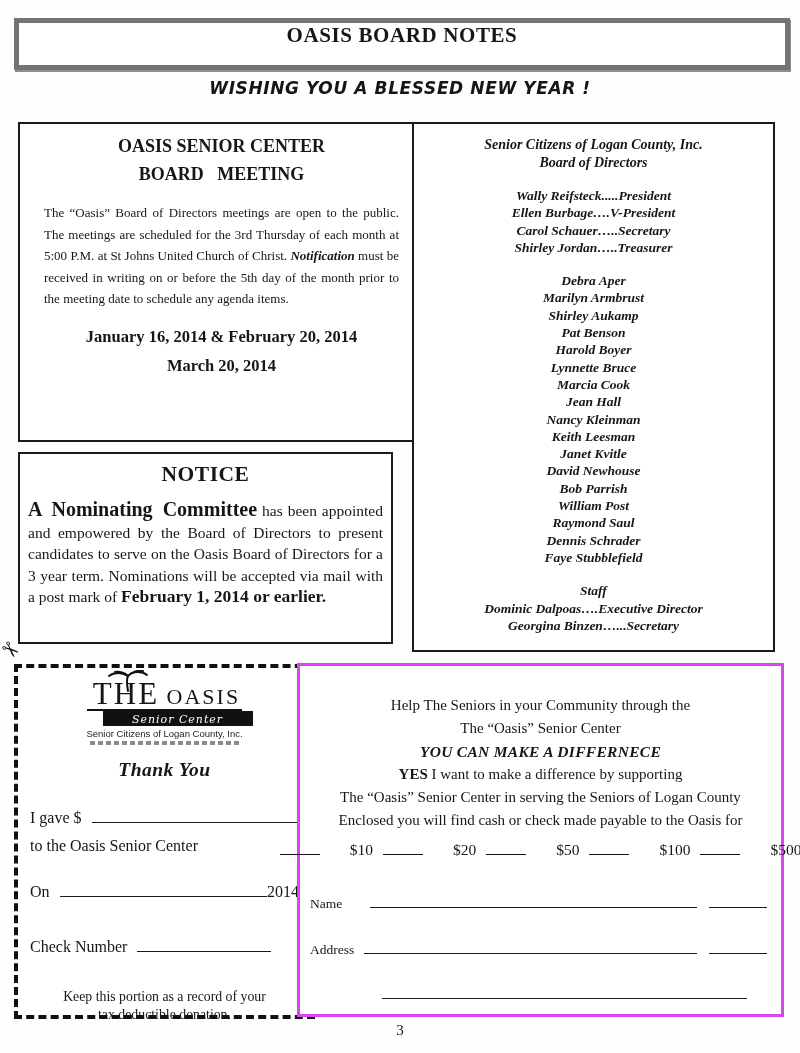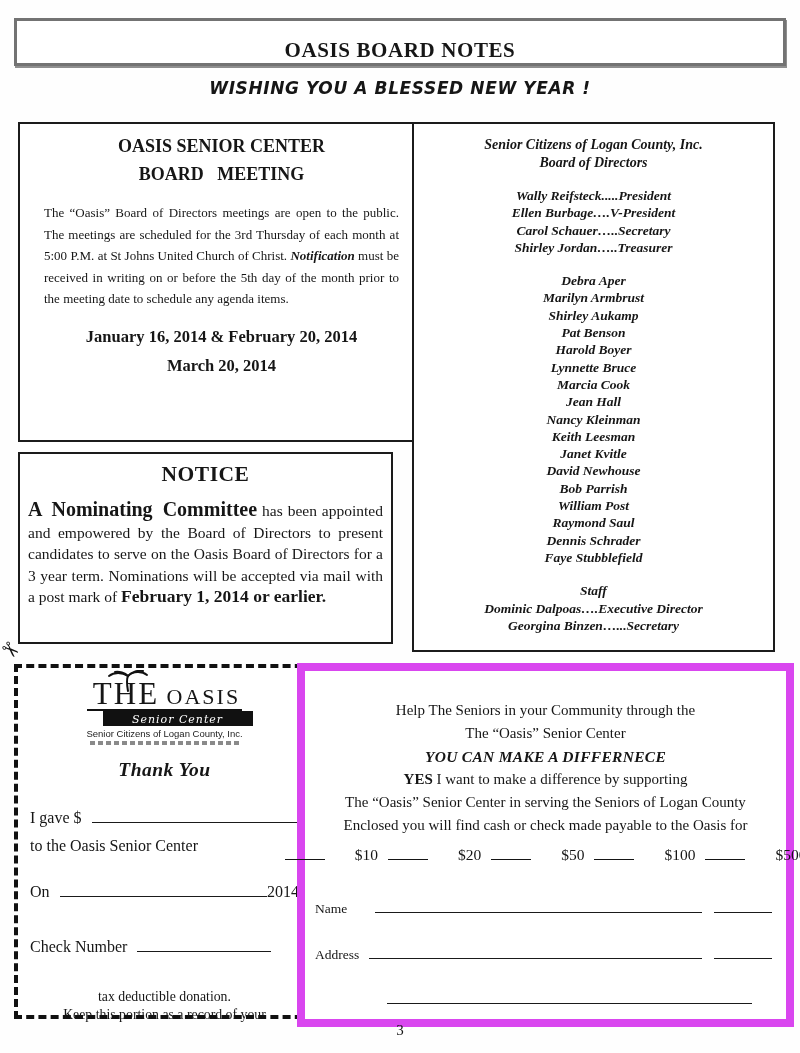--- a/index.html
+++ b/index.html
@@ -4,22 +4,22 @@
 <style>
   html,body{margin:0;padding:0;background:#ffffff;}
   #page{
     position:relative;width:800px;height:1053px;background:#fefefe;
     font-family:"Liberation Serif", serif;color:#161616;overflow:hidden;
   }
   .box{position:absolute;background:#fff;}
   
   #title-box{
     left:14px;top:18px;width:766px;height:42px;
-    border:3px solid #737373;box-shadow:1px 2px 0 #8f8f8f;
-    display:flex;align-items:flex-end;justify-content:center;
+    border:5px solid #737373;box-shadow:1px 2px 0 #8f8f8f;
+    display:flex;align-items:flex-start;justify-content:center;
   }
   #title-box .t{font-size:21px;font-weight:bold;letter-spacing:.6px;}
   #greeting{
     position:absolute;left:0;top:78px;width:800px;text-align:center;
     font-family:"DejaVu Sans", sans-serif;font-weight:bold;font-style:italic;
     font-size:17px;letter-spacing:.6px;
   }
   
   #meeting-box{left:18px;top:122px;width:371px;height:312px;border:2px solid #1b1b1b;padding:2px 16px;}
   #meeting-box .hd{text-align:center;font-weight:bold;font-size:18px;margin-top:10px;}
@@ -71,21 +71,21 @@
   }
   .palm{position:absolute;left:30px;top:-12px;}
   #receipt-box .thanks{text-align:center;font-weight:bold;font-style:italic;font-size:19.5px;margin-top:14px;letter-spacing:.5px;}
   .fill-row{display:flex;align-items:baseline;font-size:16px;margin-top:27px;}
   .fill-row .lbl{white-space:nowrap;}
   .uline{display:inline-block;border-bottom:1.6px solid #1a1a1a;height:14px;}
   .grow{flex:1 1 auto;margin-left:10px;}
   #receipt-box .to-line{font-size:16px;margin-top:10px;}
   #receipt-box .keep{margin-top:32px;text-align:center;font-size:13.8px;line-height:18px;}
   
-  #donation-box{left:297px;top:663px;width:481px;height:348px;border:8px solid #d946ef;}
+  #donation-box{left:297px;top:663px;width:481px;height:348px;border:3px solid #d946ef;}
   #donation-box .c{text-align:center;font-size:15px;line-height:23px;}
   #donation-box .first{margin-top:28px;}
   #donation-box .slogan{font-weight:bold;font-style:italic;font-size:15.5px;letter-spacing:.3px;}
   #donation-box .yes{font-weight:bold;}
   .amounts{display:flex;justify-content:center;margin-top:9px;font-size:15.5px;}
   .amounts .amt{display:flex;align-items:baseline;margin:0 5px;gap:28px;}
   .amounts .blank{width:40px;height:13px;border-bottom:1.8px solid #151515;margin-right:2px;}
   .form-row{display:flex;align-items:baseline;font-size:13.5px;margin:0 14px 0 10px;}
   .form-row .short{width:58px;margin-left:12px;flex:0 0 auto;}
   .row-name{margin-top:34px;}
@@ -182,22 +182,22 @@
     <div class="fill-row">
       <span class="lbl">On</span>
       <span class="uline grow"></span>
       <span class="lbl">2014</span>
     </div>
     <div class="fill-row" style="margin-top:36px;">
       <span class="lbl">Check Number</span>
       <span class="uline grow" style="margin-right:28px;"></span>
     </div>
     <div class="keep">
+      <div>Keep this portion as a record of your</div>
       <div>tax deductible donation.</div>
-      <div>Keep this portion as a record of your</div>
     </div>
   </div>
 
   <div id="donation-box" class="box">
     <div class="c first">Help The Seniors in your Community through the</div>
     <div class="c">The “Oasis” Senior Center</div>
     <div class="c slogan">YOU CAN MAKE A DIFFERNECE</div>
     <div class="c"><span class="yes">YES</span><span> I want to make a difference by supporting</span></div>
     <div class="c">The “Oasis” Senior Center in serving the Seniors of Logan County</div>
     <div class="c">Enclosed you will find cash or check made payable to the Oasis for</div>

